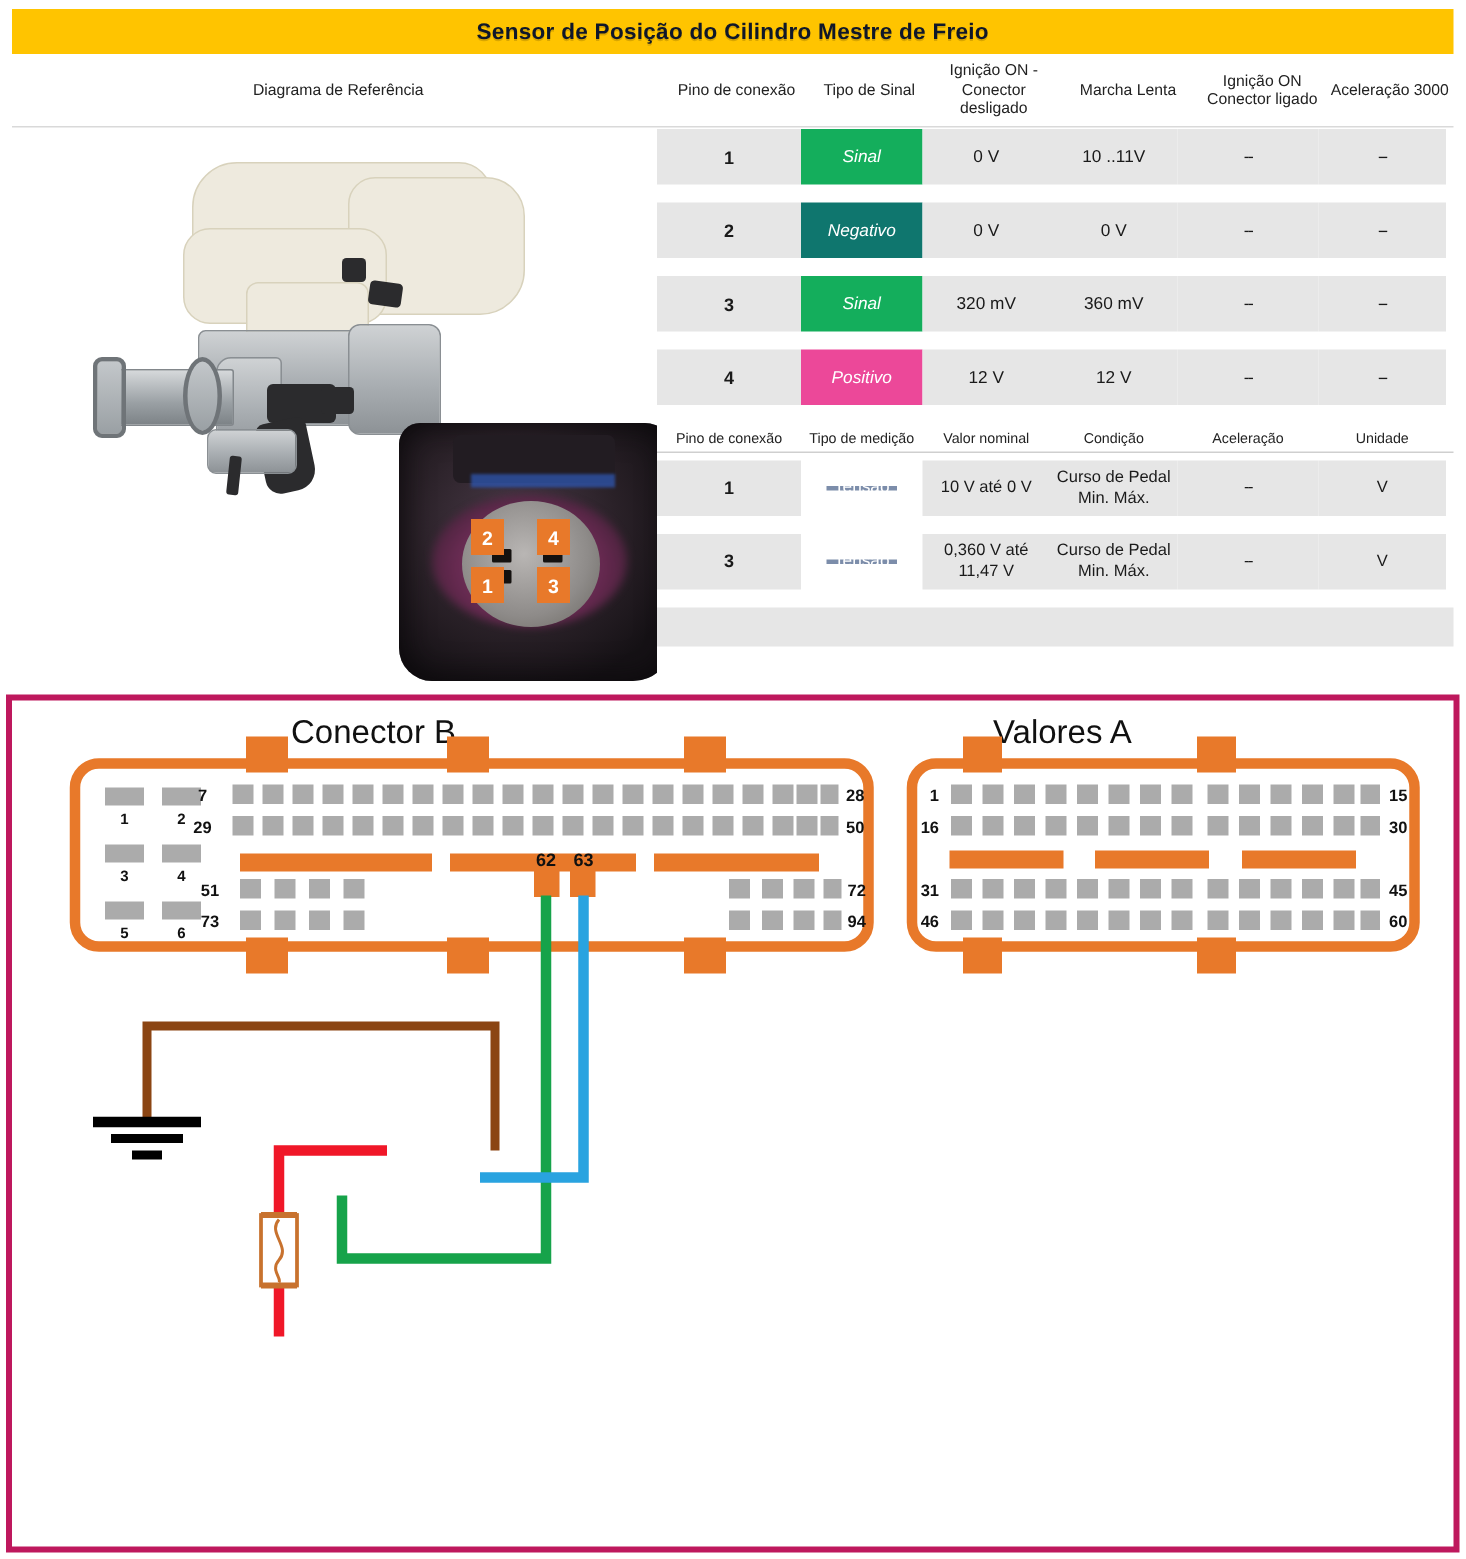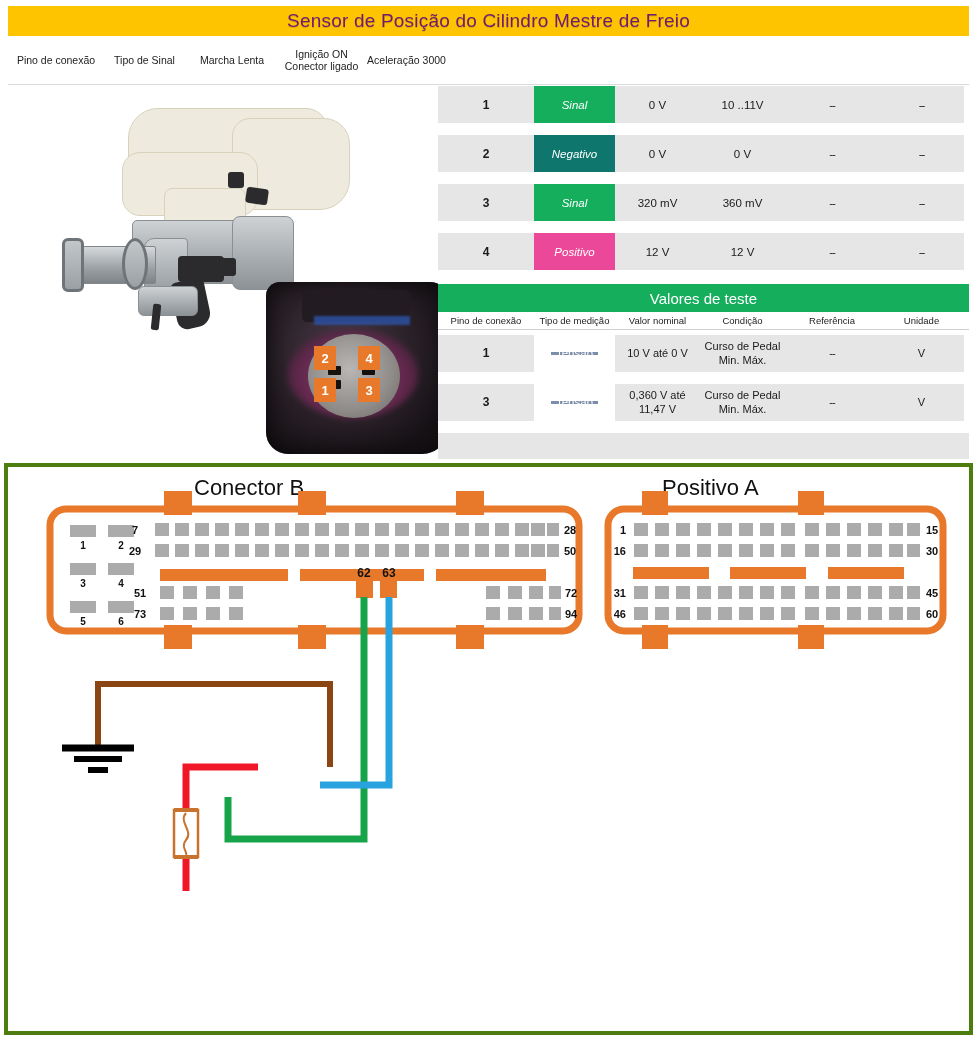--- a/index.html
+++ b/index.html
@@ -17,21 +17,21 @@
   #top-panel {
     position: absolute; left:0; top:0; width:977px; height:462px;
     background:#fff;
   }
   #title-bar {
     position:absolute; left:8px; top:6px; width:961px; height:30px;
     background:#FFC400;
     display:flex; align-items:center; justify-content:center;
   }
   #title-bar .t {
-    color:#701a75; font-size:19px; font-weight:normal; letter-spacing:.2px;
+    color:#0f172a; font-size:15px; font-weight:bold; letter-spacing:.2px;
     text-shadow:0 1px 0 rgba(0,0,0,.15);
   }
 
   
   #colhead {
     position:absolute; left:8px; top:36px; width:961px; height:49px;
     background:#fff; border-bottom:1px solid #d9d9d9;
     display:flex;
   }
   #colhead .ch {
@@ -149,41 +149,43 @@
     width:100%; height:100%; background:#7C8DAA; color:#fff; font-size:11.5px;
     display:flex; align-items:center; justify-content:center;
   }
   .vrow .vc.nom{width:85px;} .vrow .vc.cond{width:85px;}
   .vrow .vc.tol{width:94px;} .vrow .vc.uni{width:85px;}
   #vt-blank { height:26px; background:#E6E6E6; margin-top:12px; width:531px; }
 
   
   #bottom-panel {
     position:absolute; left:4px; top:463px; width:969px; height:572px;
-    background:#ffffff; border:4px solid #4d7c0f;
+    background:#ffffff; border:4px solid #be185d;
   }
   #wire-svg { position:absolute; left:0; top:0; }
 
   .conn-label {
     position:absolute; font-size:22px; color:#111;
     font-family:"Liberation Sans", sans-serif;
   }
 </style>
 </head>
 <body>
 
 <div id="top-panel">
 
   <div id="title-bar">
     <span class="t">Sensor de Posição do Cilindro Mestre de Freio</span>
   </div>
 
   <div id="colhead">
+    <div class="ch c-diag">Diagrama de Referência</div>
     <div class="ch c-pino">Pino de conexão</div>
     <div class="ch c-tipo">Tipo de Sinal</div>
+    <div class="ch c-ign1">Ignição ON - Conector desligado</div>
     <div class="ch c-marcha">Marcha Lenta</div>
     <div class="ch c-ign2">Ignição ON Conector ligado</div>
     <div class="ch c-acel">Aceleração 3000</div>
   </div>
 
   <div id="diagram-cell">
 
     <div id="mc-photo">
       <div class="mc-res" style="left:92px;  top:18px;  width:200px; height:78px; border-radius:30px 22px 18px 26px;"></div>
       <div class="mc-res" style="left:196px; top:28px;  width:118px; height:92px; border-radius:18px 26px 30px 14px;"></div>
@@ -261,27 +263,26 @@
         <div class="tipo-chip" style="background:#ec4899">Positivo</div>
       </div>
       <div class="cell v1">12 V</div>
       <div class="cell v2">12 V</div>
       <div class="cell v3 dash">--</div>
       <div class="cell v4 dash">--</div>
     </div>
   </div>
 
   <div id="vt">
-    <div id="vt-title">Valores de teste</div>
     <div id="vt-head">
       <div class="vh v-pin">Pino de conexão</div>
       <div class="vh v-med">Tipo de medição</div>
       <div class="vh v-nom">Valor nominal</div>
       <div class="vh v-cond">Condição</div>
-      <div class="vh v-tol">Referência</div>
+      <div class="vh v-tol">Aceleração</div>
       <div class="vh v-uni">Unidade</div>
     </div>
 
     <div class="vrow">
       <div class="vc pin">1</div>
       <div class="vc med">
         <div class="med-chip">Tensão</div>
       </div>
       <div class="vc nom">10 V até 0 V</div>
       <div class="vc cond">Curso de Pedal Min. Máx.</div>
@@ -300,21 +301,21 @@
       <div class="vc uni">V</div>
     </div>
 
     <div id="vt-blank"></div>
   </div>
 </div>
 
 <div id="bottom-panel">
 
   <span class="conn-label" style="left:186px; top:8px;">Conector B</span>
-  <span class="conn-label" style="left:654px; top:8px;">Positivo A</span>
+  <span class="conn-label" style="left:654px; top:8px;">Valores A</span>
 
   <svg id="wire-svg" width="969" height="572">
 
     <g>
       <rect x="42" y="42" width="529" height="122" rx="16" ry="16" fill="none" stroke="#E8792A" stroke-width="7"></rect>
       <rect x="156" y="24" width="28" height="24" fill="#E8792A"></rect>
       <rect x="290" y="24" width="28" height="24" fill="#E8792A"></rect>
       <rect x="448" y="24" width="28" height="24" fill="#E8792A"></rect>
       <rect x="156" y="158" width="28" height="24" fill="#E8792A"></rect>
       <rect x="290" y="158" width="28" height="24" fill="#E8792A"></rect>

